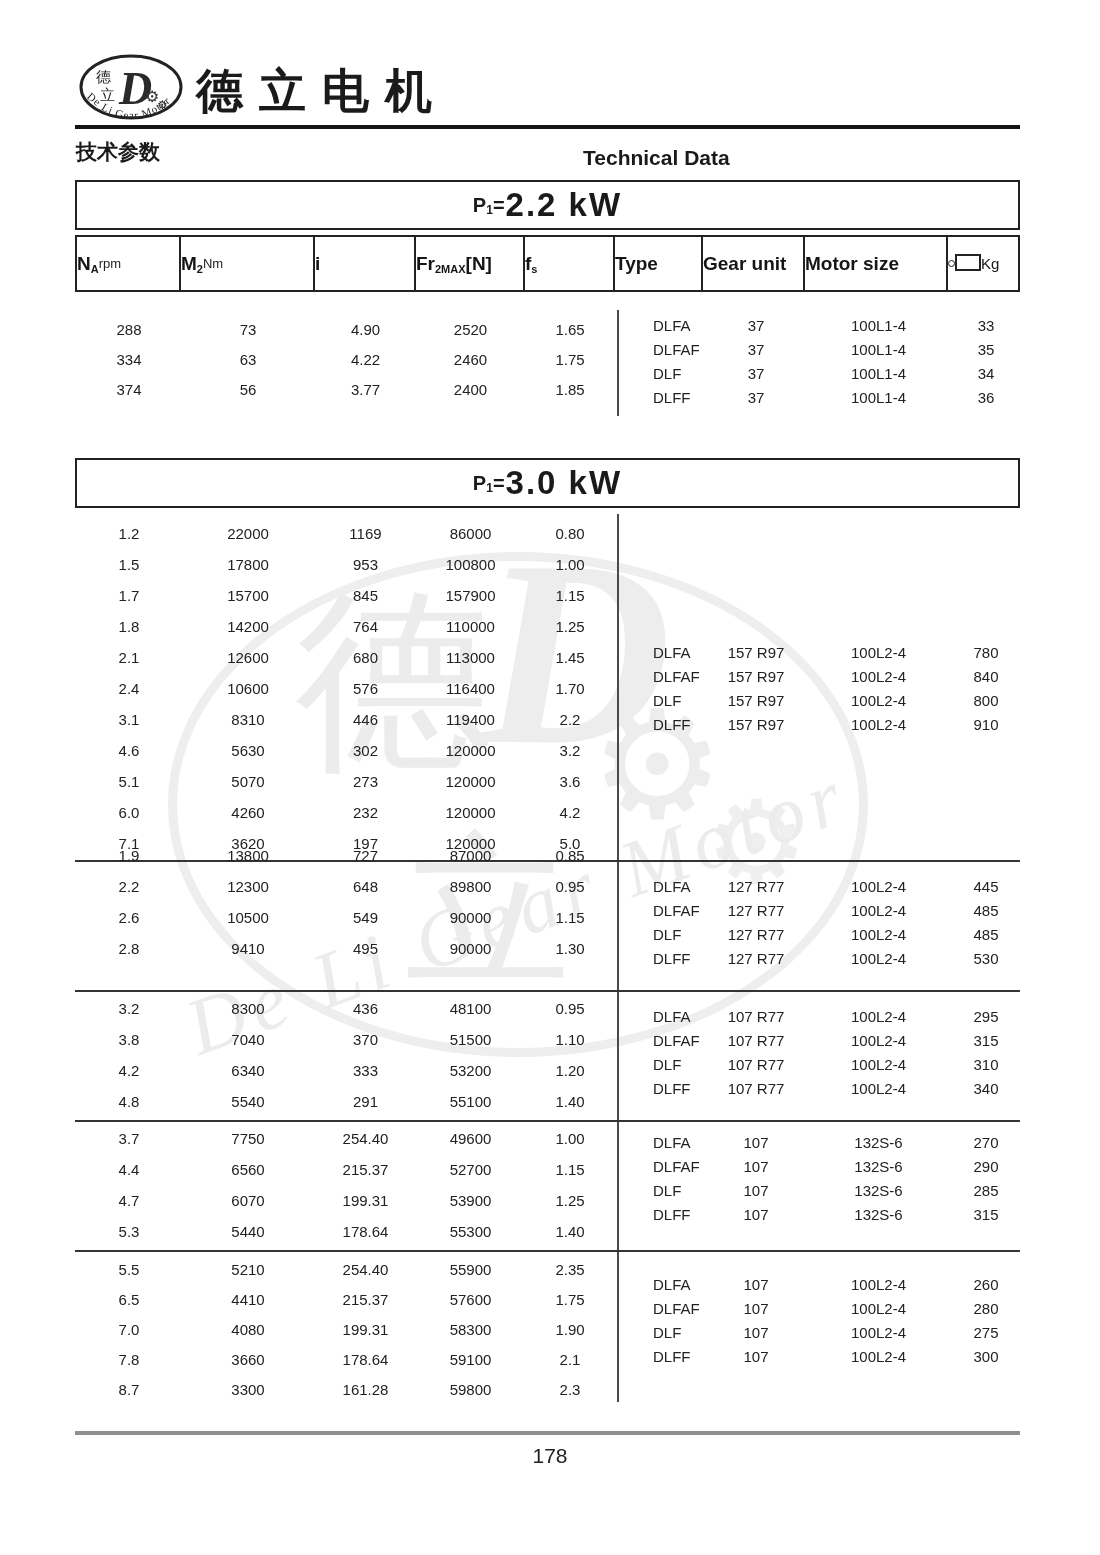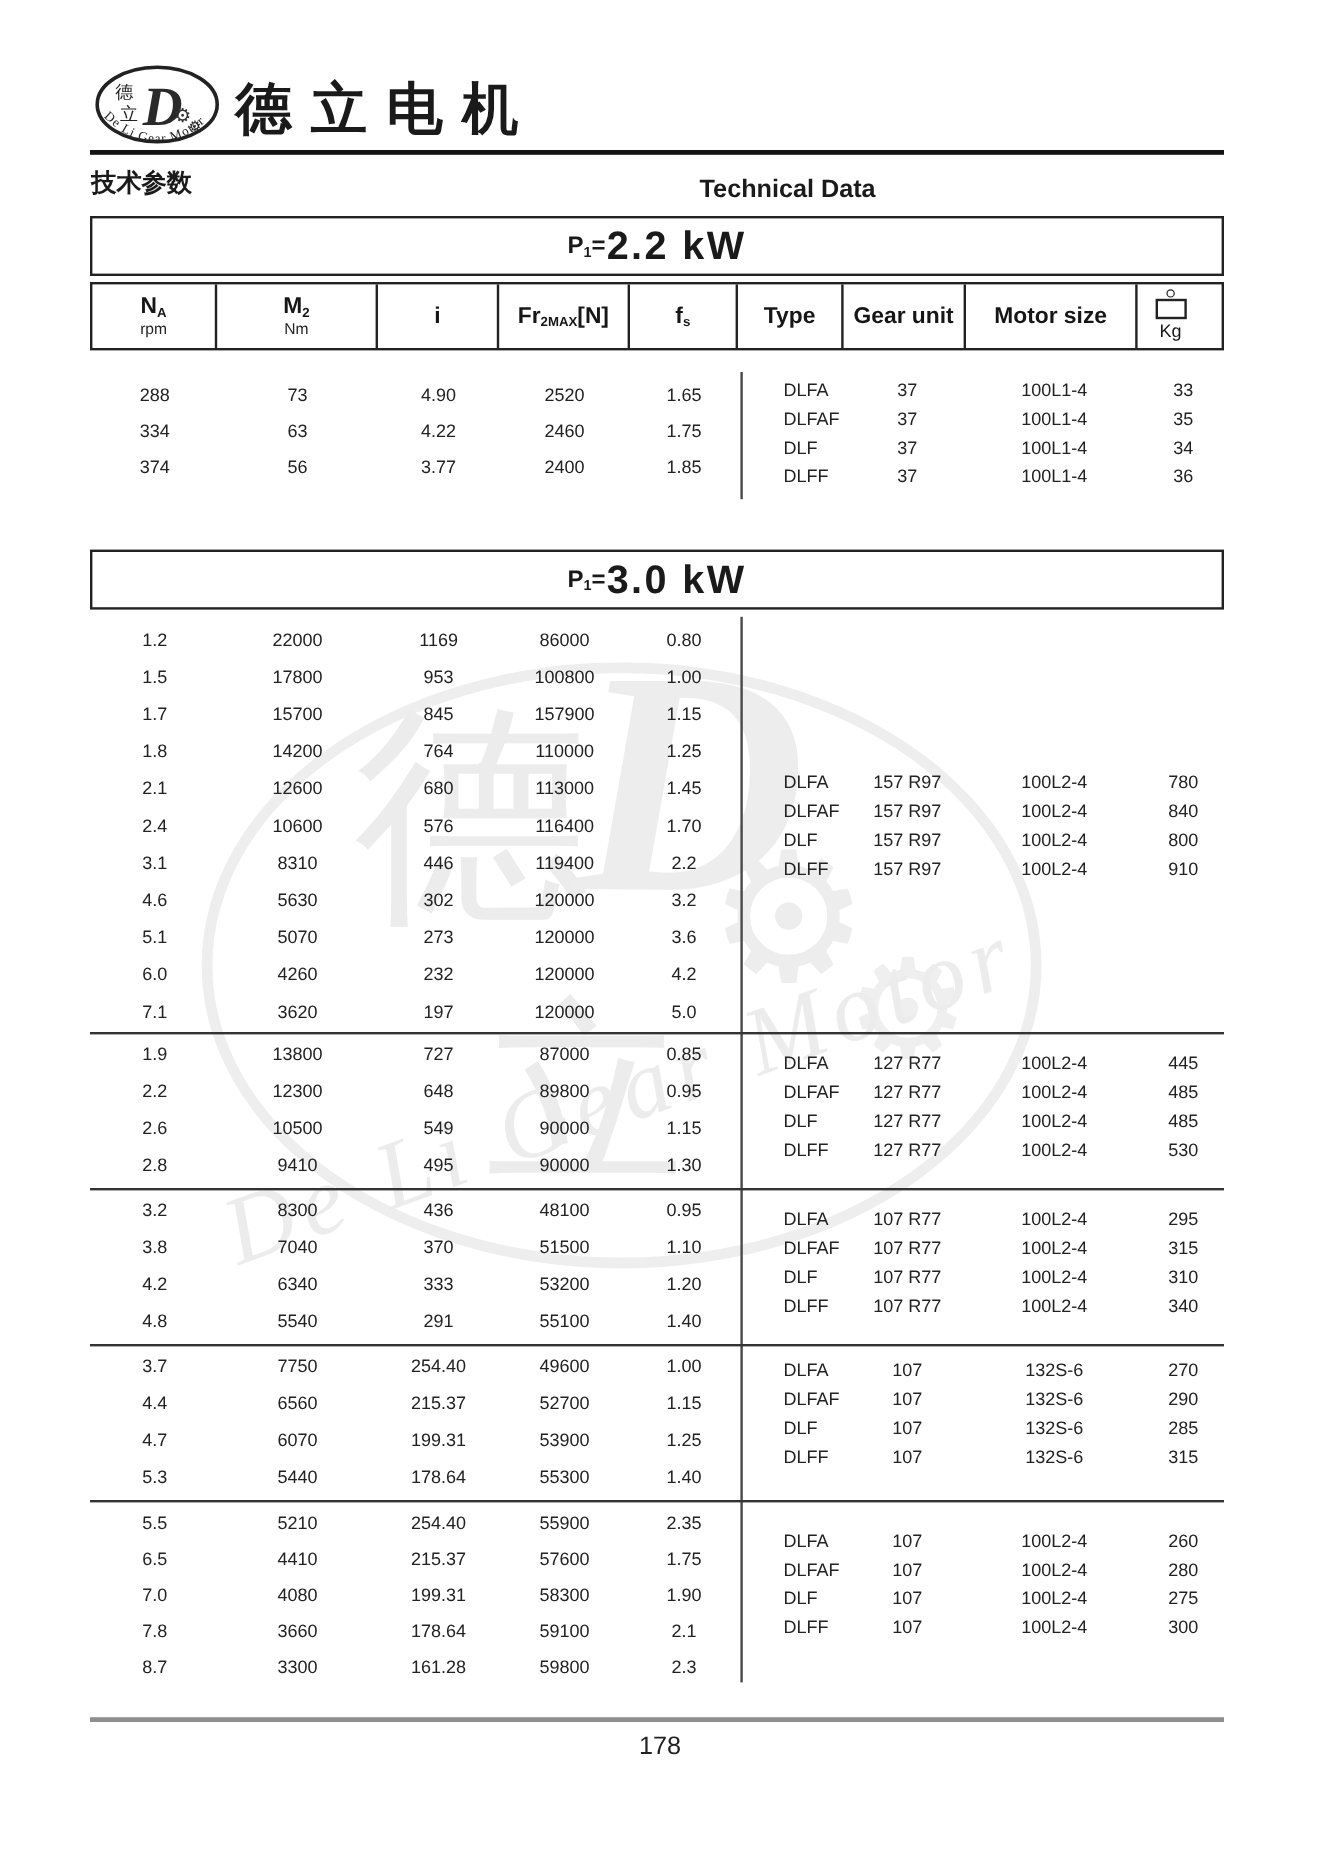--- a/index.html
+++ b/index.html
@@ -29,22 +29,22 @@
   .hrule{position:absolute;left:75px;top:125px;width:945px;height:4px;background:#141414}
   .lbl-cn{position:absolute;left:76px;top:138px;font-size:21px;font-weight:bold}
   .lbl-en{position:absolute;left:583px;top:146px;font-size:21px;font-weight:bold}
   .title-box{position:absolute;left:75px;width:945px;height:50px;border:2px solid #222;
              display:flex;align-items:center;justify-content:center;background:transparent}
   .tp{font-size:20px;font-weight:bold}
   .tsub{font-size:12px;font-weight:bold;position:relative;top:5px}
   .tbig{font-size:33px;font-weight:bold;letter-spacing:2px;margin-left:1px}
   .colhead{position:absolute;left:75px;top:235px;width:945px;height:57px;border:2px solid #222;
            display:flex}
-  .hcell{border-right:2px solid #222;display:flex;flex-direction:column;align-items:center;
-         justify-content:center;line-height:1.15}
+  .hcell{border-right:2px solid #222;display:flex;flex-direction:row;align-items:center;
+         line-height:1.15}
   .hcell:last-child{border-right:none}
   .hmain{font-size:19px;font-weight:bold;color:#161616}
   .hsub{font-size:11px;font-weight:bold;position:relative;top:3px}
   .hunit{font-size:13px;color:#222;margin-top:1px}
   .w-na{width:104px}.w-m2{width:134px}.w-i{width:101px}.w-fr{width:109px}.w-fs{width:90px}
   .w-type{width:88px}.w-gear{width:102px}.w-motor{width:143px}.w-kg{width:55px}
   .kg-circle{width:7px;height:7px;border:1.5px solid #222;border-radius:50%;margin-bottom:1px}
   .kg-rect{width:26px;height:17px;border:2px solid #222;margin-bottom:2px}
   .kg-label{font-size:15px;color:#161616}
   
@@ -299,21 +299,21 @@
       </div>
       <div class="trow">
         <div class="tcell">DLFF</div>
         <div class="tcell">157 R97</div>
         <div class="tcell">100L2-4</div>
         <div class="tcell">910</div>
       </div>
     </div>
   <div class="gsep" style="top:860px"></div>
 
-  <div class="grp grp-left" style="top:863px">
+  <div class="grp grp-left" style="top:840px">
       <div class="trow">
         <div class="tcell">1.9</div>
         <div class="tcell">13800</div>
         <div class="tcell">727</div>
         <div class="tcell">87000</div>
         <div class="tcell">0.85</div>
       </div>
       <div class="trow">
         <div class="tcell">2.2</div>
         <div class="tcell">12300</div>

